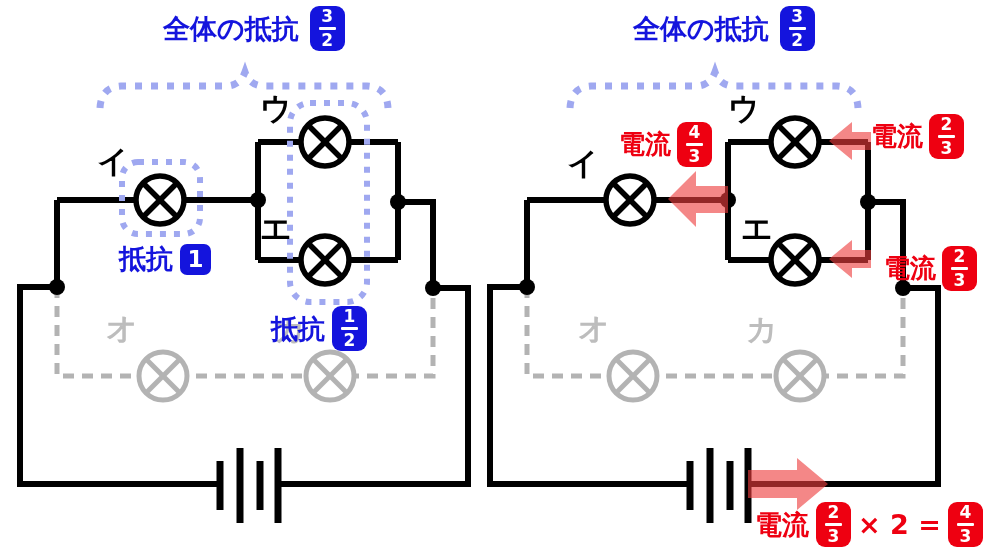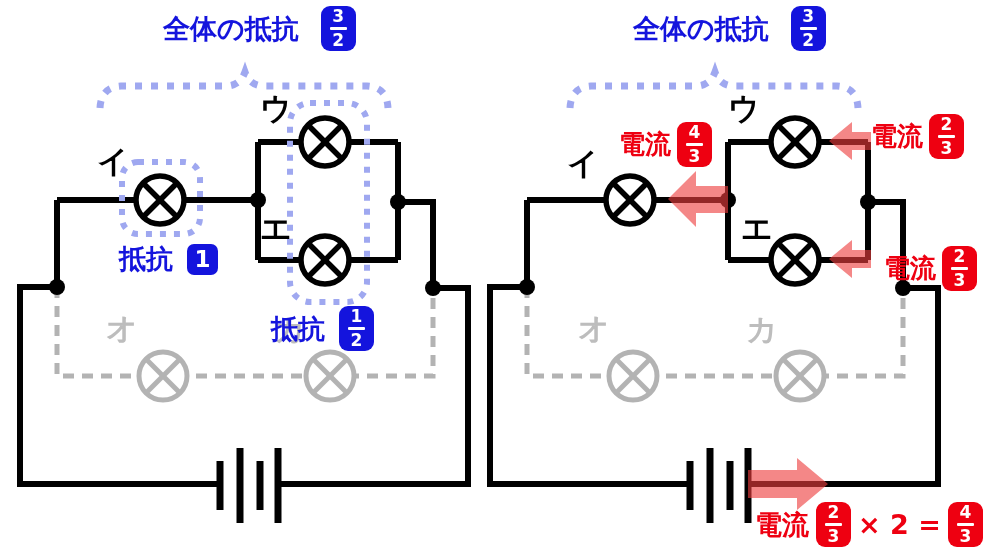--- a/index.html
+++ b/index.html
@@ -9,24 +9,24 @@
     --graywire:#b3b3b3;
     --graytext:#bdbdbd;
   }
   html,body{margin:0;padding:0;background:#fff;}
   .stage{
     position:relative;width:988px;height:552px;background:#ffffff;overflow:hidden;
     font-family:"DejaVu Sans",sans-serif;font-weight:bold;
   }
   .stage svg{position:absolute;left:0;top:0;}
   .lbl{position:absolute;white-space:nowrap;display:flex;align-items:center;}
-  .total{gap:22px;font-size:27px;color:var(--blue);}
+  .total{gap:11px;font-size:27px;color:var(--blue);}
   .kana{font-size:31px;color:#000;line-height:1;}
   .kana.gray{color:var(--graytext);}
-  .res{gap:14px;font-size:27px;color:var(--blue);}
+  .res{gap:7px;font-size:27px;color:var(--blue);}
   .cur{gap:6px;font-size:26px;color:var(--red);}
   .eq{gap:7px;font-size:27px;color:var(--red);}
   .frac-box{
     width:35px;height:45px;border-radius:9px;color:#fff;
     display:flex;flex-direction:column;align-items:center;justify-content:center;
     flex:0 0 auto;
   }
   .frac-box .fnum,.frac-box .fden{font-size:17px;line-height:1;}
   .frac-bar{width:17px;height:3px;background:#fff;margin:2px 0;border-radius:1px;}
   .digit-box{

